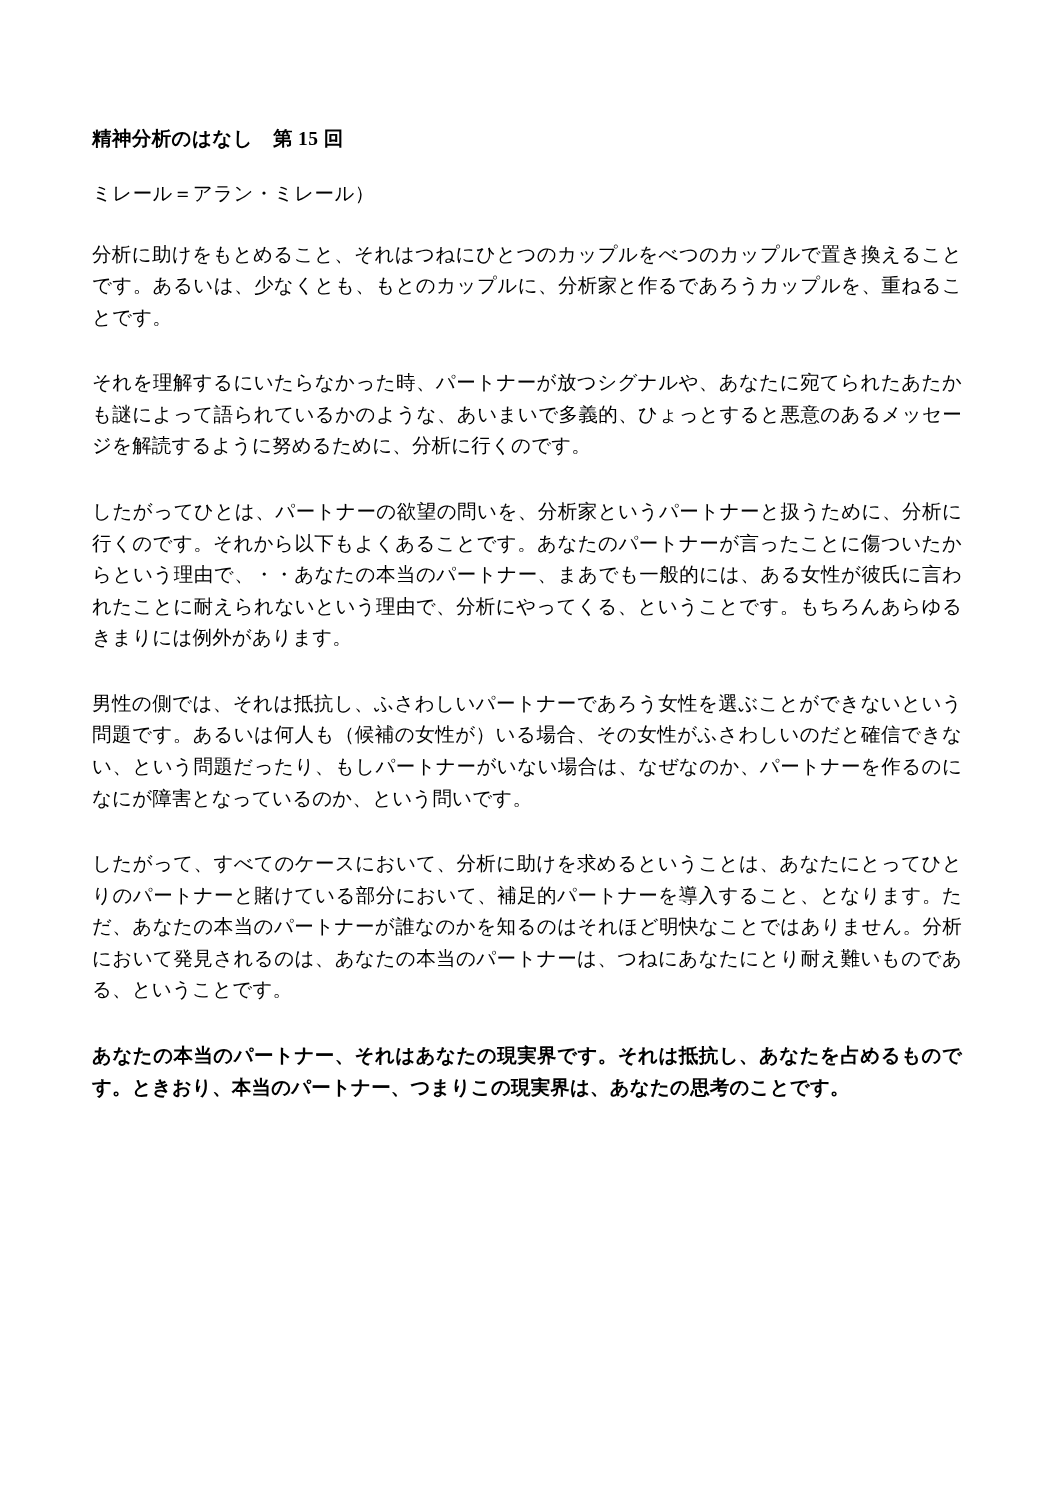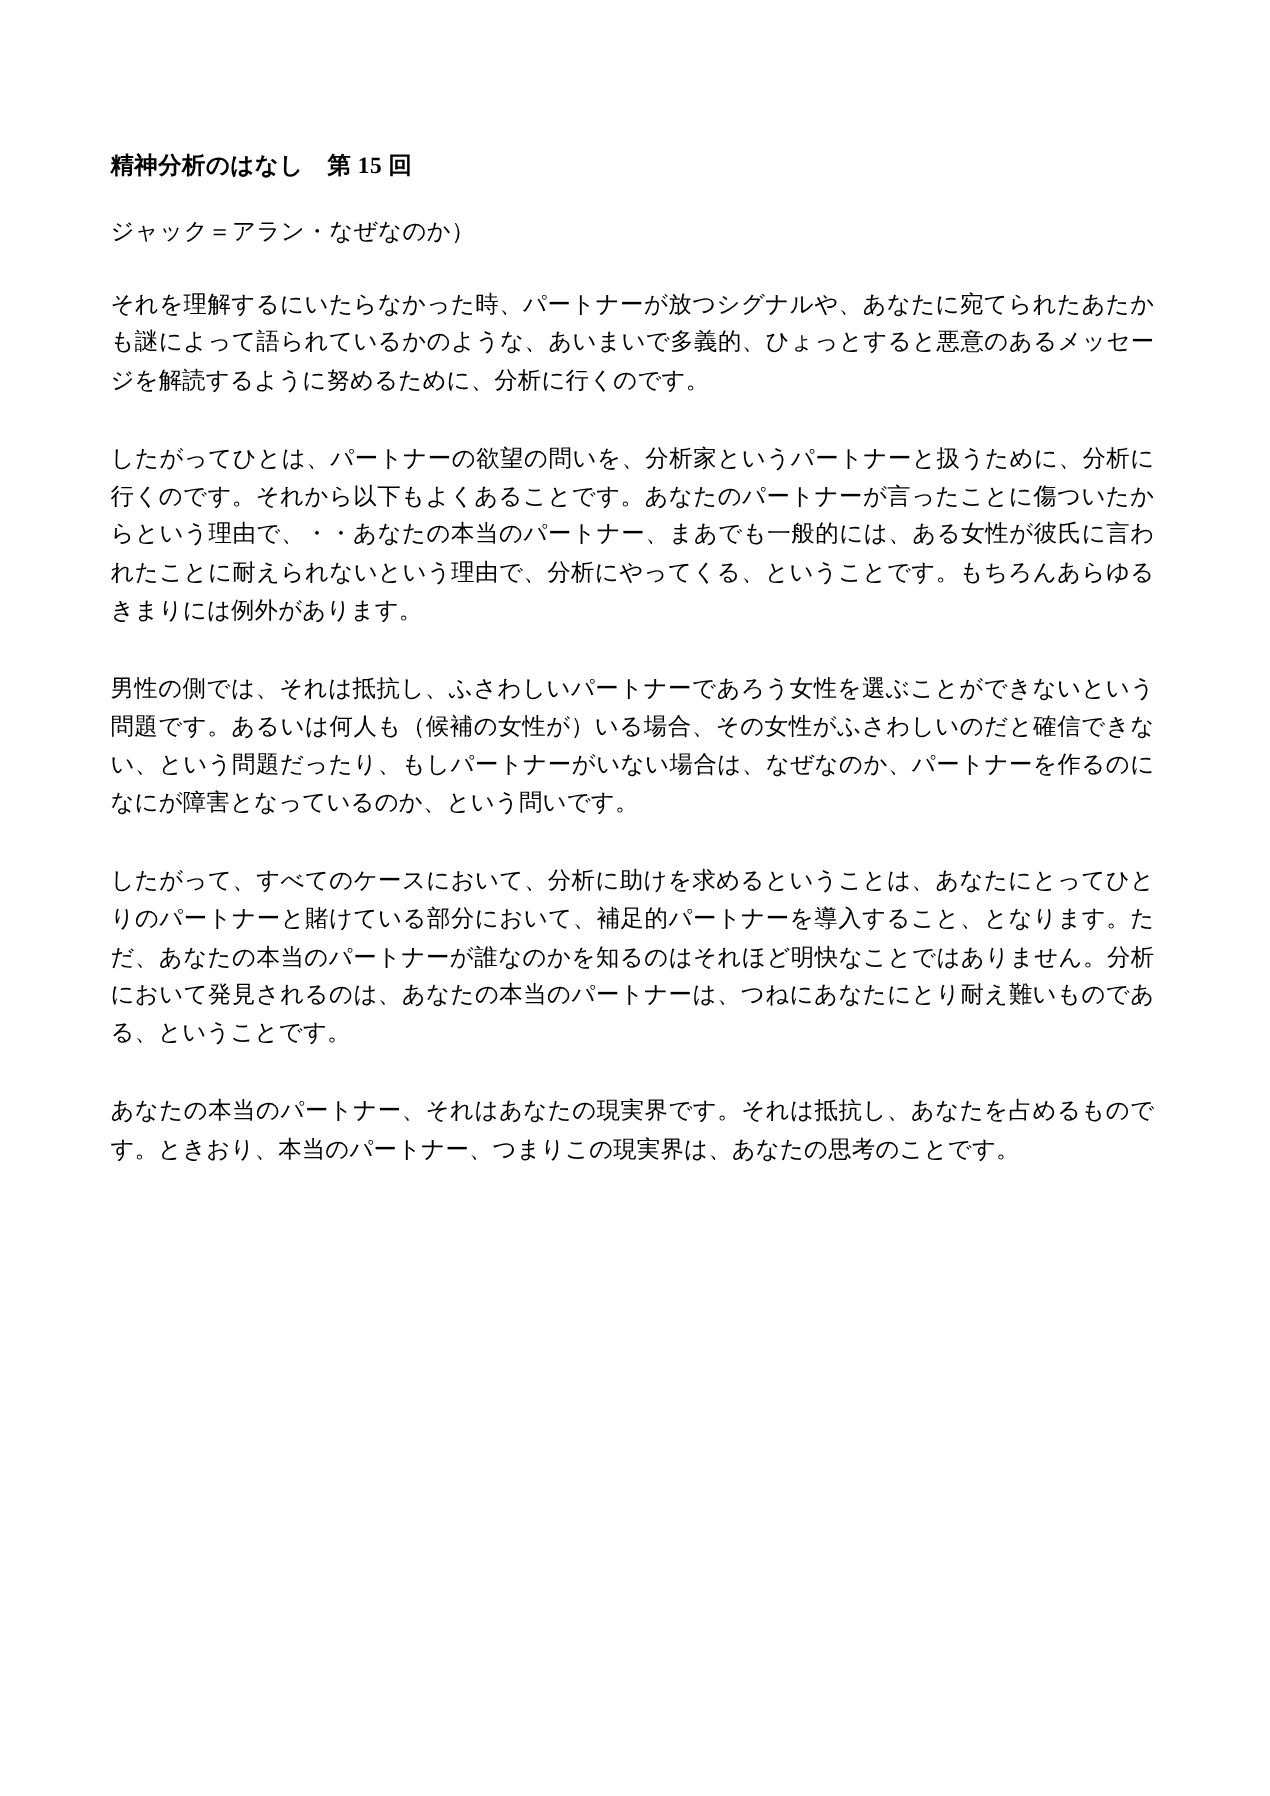--- a/index.html
+++ b/index.html
@@ -35,27 +35,29 @@
   .para {
     font-size: 19.5px;
     line-height: 1.62;
     margin: 0 0 34px 0;
     text-align: justify;
     text-justify: inter-ideograph;
     letter-spacing: 0.15px;
   }
   .para:last-child {
     margin-bottom: 0;
+    font-weight: bold;
   }
 </style>
 </head>
 <body>
 
 <div class="page">
   <h1 class="doc-title">精神分析のはなし　第 15 回</h1>
-  <p class="doc-subtitle">ジャック＝アラン・なぜなのか）</p>
+  <p class="doc-subtitle">ミレール＝アラン・ミレール）</p>
 
+  <p class="para">分析に助けをもとめること、それはつねにひとつのカップルをべつのカップルで置き換えることです。あるいは、少なくとも、もとのカップルに、分析家と作るであろうカップルを、重ねることです。</p>
   <p class="para">それを理解するにいたらなかった時、パートナーが放つシグナルや、あなたに宛てられたあたかも謎によって語られているかのような、あいまいで多義的、ひょっとすると悪意のあるメッセージを解読するように努めるために、分析に行くのです。</p>
   <p class="para">したがってひとは、パートナーの欲望の問いを、分析家というパートナーと扱うために、分析に行くのです。それから以下もよくあることです。あなたのパートナーが言ったことに傷ついたからという理由で、・・あなたの本当のパートナー、まあでも一般的には、ある女性が彼氏に言われたことに耐えられないという理由で、分析にやってくる、ということです。もちろんあらゆるきまりには例外があります。</p>
   <p class="para">男性の側では、それは抵抗し、ふさわしいパートナーであろう女性を選ぶことができないという問題です。あるいは何人も（候補の女性が）いる場合、その女性がふさわしいのだと確信できない、という問題だったり、もしパートナーがいない場合は、なぜなのか、パートナーを作るのになにが障害となっているのか、という問いです。</p>
   <p class="para">したがって、すべてのケースにおいて、分析に助けを求めるということは、あなたにとってひとりのパートナーと賭けている部分において、補足的パートナーを導入すること、となります。ただ、あなたの本当のパートナーが誰なのかを知るのはそれほど明快なことではありません。分析において発見されるのは、あなたの本当のパートナーは、つねにあなたにとり耐え難いものである、ということです。</p>
   <p class="para">あなたの本当のパートナー、それはあなたの現実界です。それは抵抗し、あなたを占めるものです。ときおり、本当のパートナー、つまりこの現実界は、あなたの思考のことです。</p>
 </div>
 
 </body></html>

